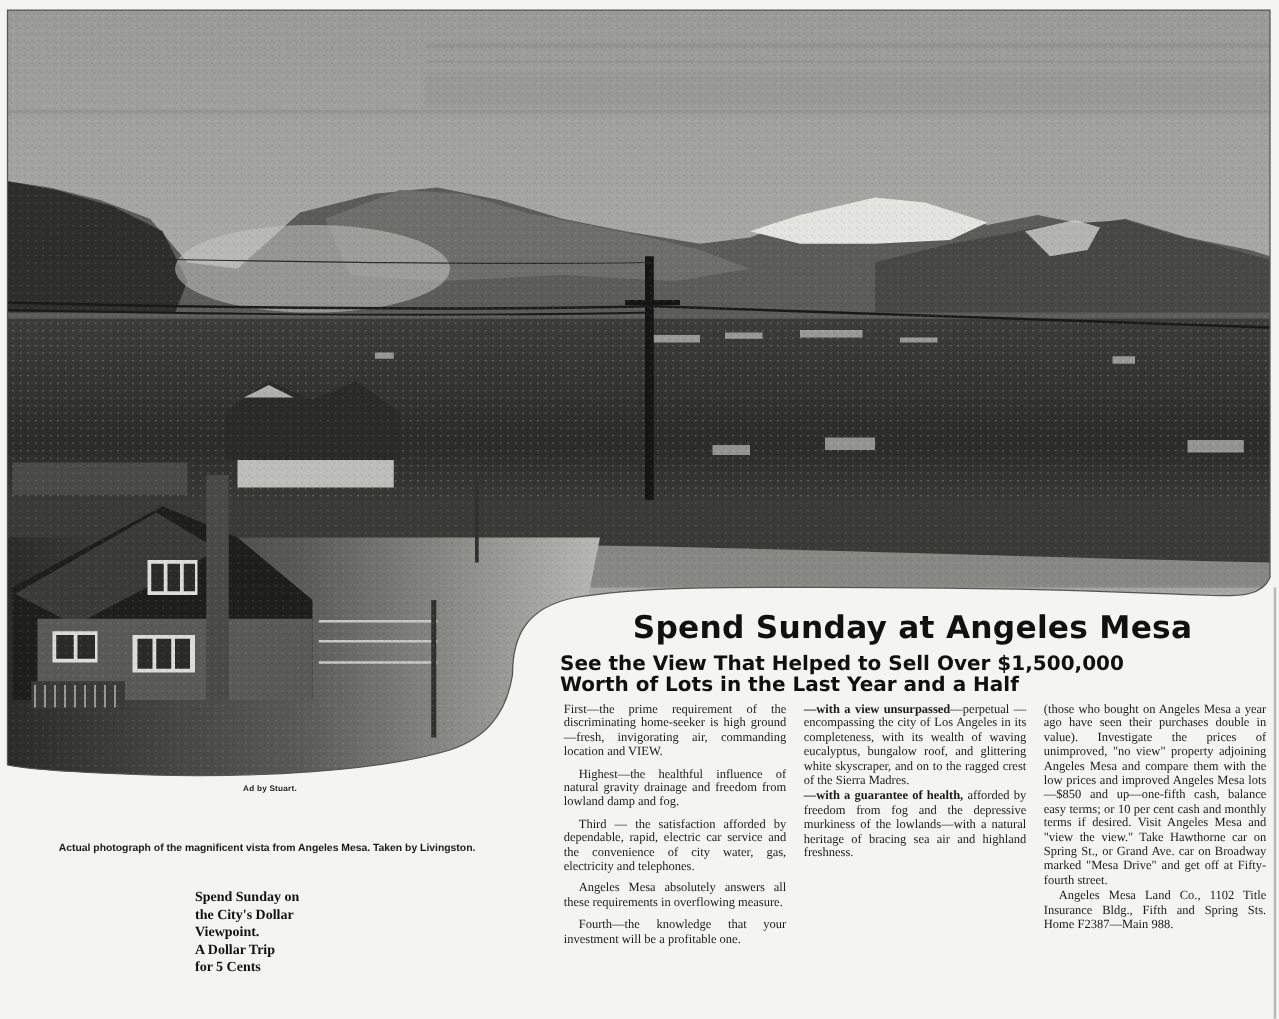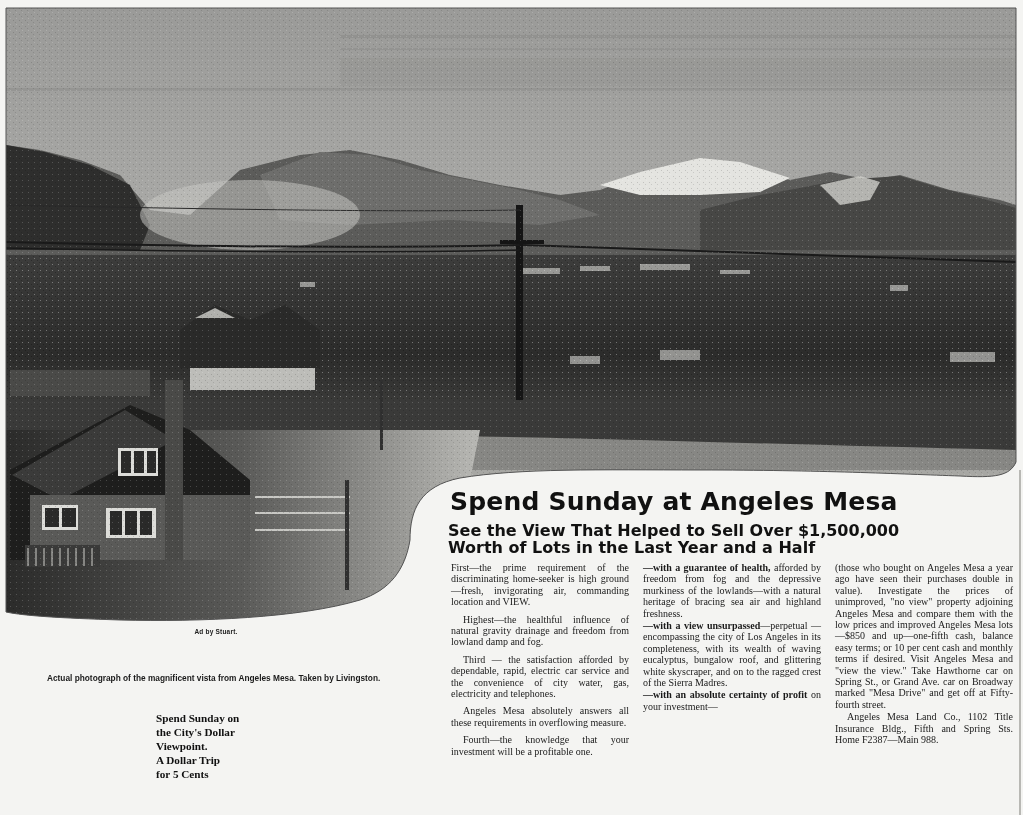--- a/index.html
+++ b/index.html
@@ -27,21 +27,21 @@
   }
   .sidebox {
     position: absolute; left: 156px; top: 711px; width: 130px;
     font-family: "Liberation Serif", serif; font-weight: bold;
     font-size: 11.2px; line-height: 14px; color: #111;
   }
   .sidebox div { white-space: nowrap; }
   .headline {
     position: absolute; left: 450px; top: 487px; width: 560px;
     font-family: "DejaVu Sans", sans-serif; font-weight: bold;
-    font-size: 25px; letter-spacing: 0.2px; color: #111; white-space: nowrap;
+    font-size: 25px; letter-spacing: 0.2px; color: #111; white-space: nowrap; text-align: center;
   }
   .subhead {
     position: absolute; left: 448px; top: 522px; width: 560px;
     font-family: "DejaVu Sans", sans-serif; font-weight: bold;
     font-size: 16px; line-height: 17px; color: #111;
   }
   .col {
     position: absolute; top: 562px; width: 178px;
     font-family: "Liberation Serif", serif; font-size: 10px; line-height: 11.4px;
     text-align: justify; color: #1a1a1a;
@@ -195,23 +195,22 @@
 
   <div class="col col1">
     <p>First—the prime requirement of the discriminating home-seeker is high ground—fresh, invigorating air, commanding location and VIEW.</p>
     <p class="indent">Highest—the healthful influence of natural gravity drainage and freedom from lowland damp and fog.</p>
     <p class="indent">Third — the satisfaction afforded by dependable, rapid, electric car service and the convenience of city water, gas, electricity and telephones.</p>
     <p class="indent">Angeles Mesa absolutely answers all these requirements in overflowing measure.</p>
     <p class="indent">Fourth—the knowledge that your investment will be a profitable one.</p>
   </div>
 
   <div class="col col2">
+    <p class="tight"><b>—with a view unsurpassed</b><span>—perpetual — encompassing the city of Los Angeles in its completeness, with its wealth of waving eucalyptus, bungalow roof, and glittering white skyscraper, and on to the ragged crest of the Sierra Madres.</span></p>
     <p class="tight"><b>—with a guarantee of health,</b><span> afforded by freedom from fog and the depressive murkiness of the lowlands—with a natural heritage of bracing sea air and highland freshness.</span></p>
-    <p class="tight"><b>—with a view unsurpassed</b><span>—perpetual — encompassing the city of Los Angeles in its completeness, with its wealth of waving eucalyptus, bungalow roof, and glittering white skyscraper, and on to the ragged crest of the Sierra Madres.</span></p>
-    <p class="tight"><b>—with an absolute certainty of profit</b><span> on your investment—</span></p>
   </div>
 
   <div class="col col3">
     <p class="tight">(those who bought on Angeles Mesa a year ago have seen their purchases double in value). Investigate the prices of unimproved, "no view" property adjoining Angeles Mesa and compare them with the low prices and improved Angeles Mesa lots—$850 and up—one-fifth cash, balance easy terms; or 10 per cent cash and monthly terms if desired. Visit Angeles Mesa and "view the view." Take Hawthorne car on Spring St., or Grand Ave. car on Broadway marked "Mesa Drive" and get off at Fifty-fourth street.</p>
     <p class="indent tight">Angeles Mesa Land Co., 1102 Title Insurance Bldg., Fifth and Spring Sts. Home F2387—Main 988.</p>
   </div>
 
   <div class="scan-line" style="left:1019px;top:470px;width:2px;height:345px;"></div>
 </div>
 

